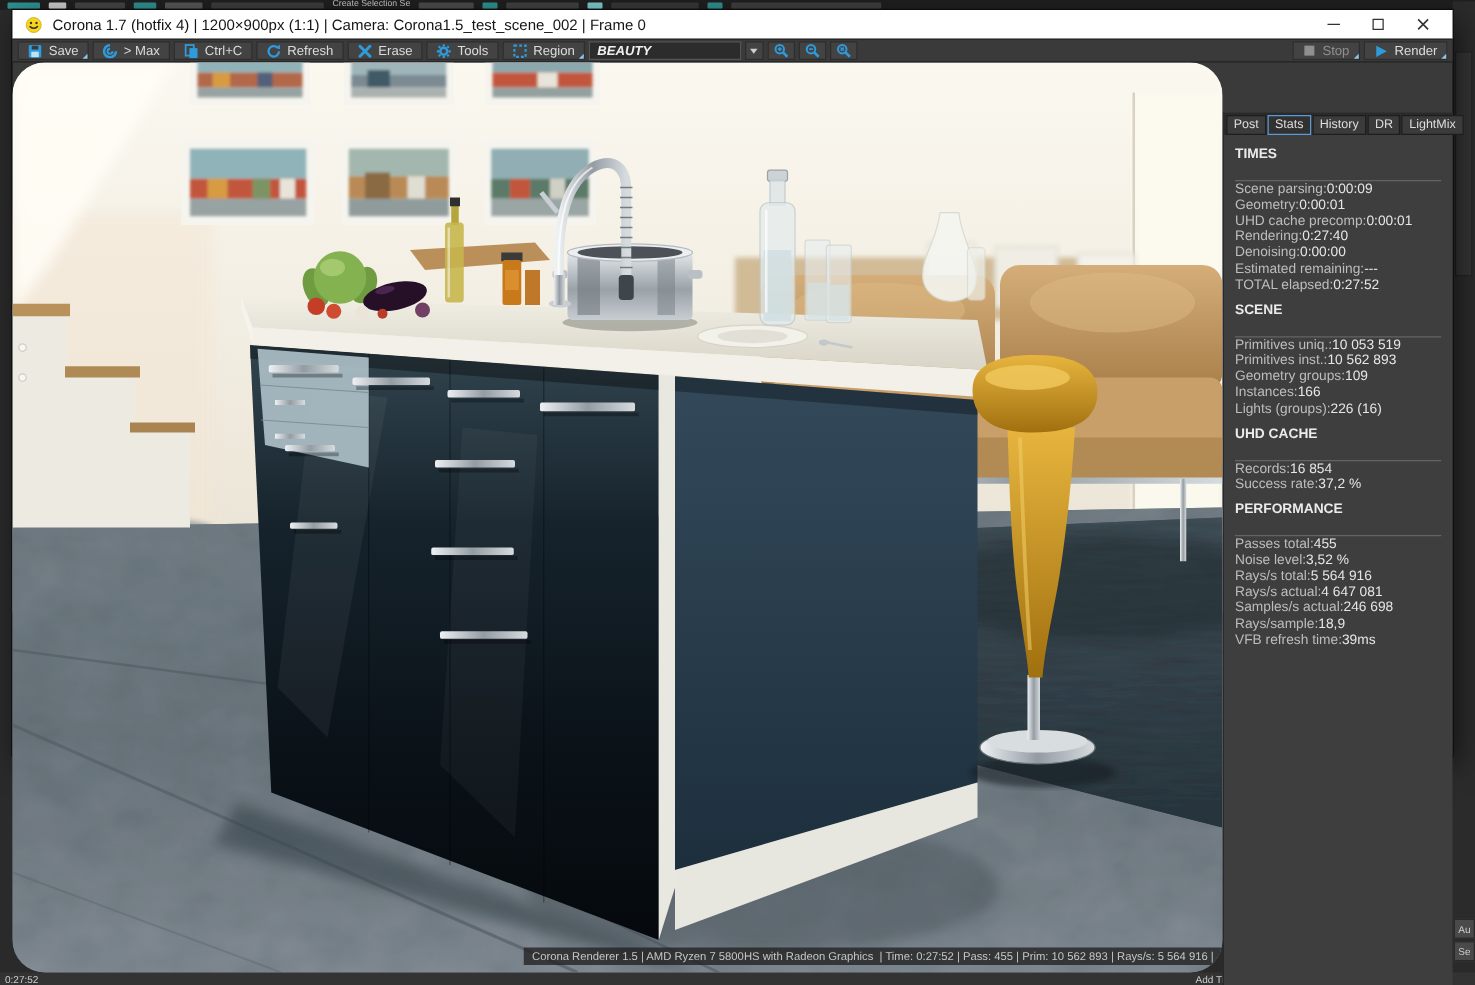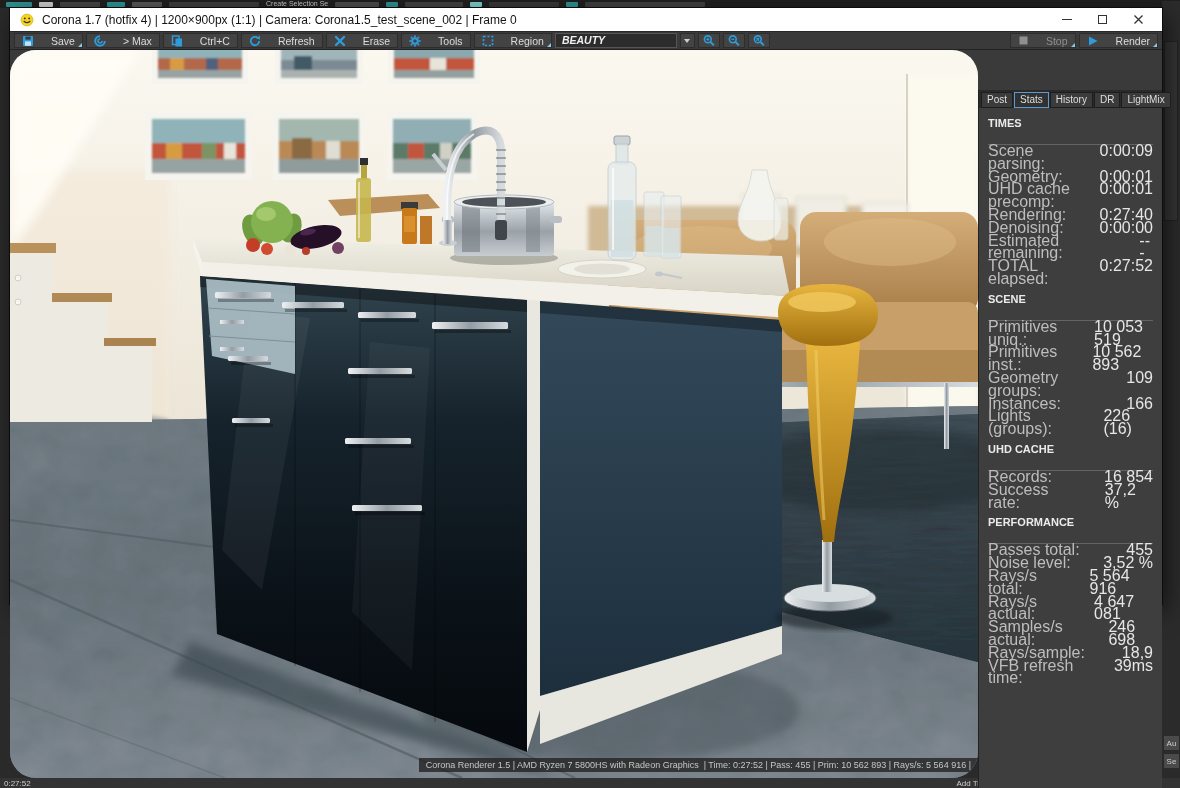--- a/index.html
+++ b/index.html
@@ -29,40 +29,40 @@
 
   
   .win{position:absolute;left:10px;top:8px;width:1152px;height:596px;background:#3a3a3a;box-shadow:0 0 0 1px #0c0c0c,4px 8px 22px rgba(0,0,0,.6);}
   .titlebar{height:23px;background:#ffffff;display:flex;align-items:center;padding:0 10px;gap:8px;}
   .title-text{font-size:12px;color:#141414;white-space:nowrap;overflow:hidden;}
   .win-ctrls{margin-left:auto;display:flex;align-items:center;gap:26px;padding-right:8px;}
   .ic-min{width:10px;height:1px;border-bottom:1.5px solid #333;display:inline-block;}
   .ic-max{width:9px;height:9px;border:1.5px solid #333;display:inline-block;}
 
   .toolbar{height:19px;background:#3a3a3a;border-top:1px solid #272727;border-bottom:1px solid #222;display:flex;align-items:center;gap:3px;padding:0 4px;}
-  .tb{position:relative;display:flex;align-items:center;gap:17px;height:15px;padding:0 7px;background:#434343;border:1px solid #2d2d2d;color:#dcdcdc;font-size:10.5px;cursor:default;}
+  .tb{position:relative;display:flex;align-items:center;gap:5px;height:15px;padding:0 7px;background:#434343;border:1px solid #2d2d2d;color:#dcdcdc;font-size:10.5px;cursor:default;}
   .tb.icon-only{padding:0 3px;}
   .tb.disabled{color:#8f8f8f;}
   .flyout::after{content:"";position:absolute;right:0;bottom:0;border-left:4px solid transparent;border-bottom:4px solid #8ec7ea;}
-  .combo{width:122px;height:15px;background:#2c2c2c;border:1px solid #555;color:#f0f0f0;font-size:10.5px;font-weight:bold;font-style:italic;display:flex;padding:0 6px;}
+  .combo{width:122px;height:15px;background:#2c2c2c;border:1px solid #555;color:#f0f0f0;font-size:10.5px;font-weight:bold;font-style:italic;display:flex;align-items:center;padding:0 6px;}
   .combo-arrow{width:15px;height:15px;background:#434343;border:1px solid #2d2d2d;display:flex;align-items:center;justify-content:center;}
   .combo-arrow .tri{width:0;height:0;border-left:3.5px solid transparent;border-right:3.5px solid transparent;border-top:4px solid #cfcfcf;}
   .tb-spacer{flex:1;}
 
   .content{position:relative;display:flex;height:728px;}
   .viewport{position:relative;width:968px;height:728px;background:#76818a;overflow:hidden;border-radius:26px;}
   .stamp{position:absolute;right:0;bottom:6px;height:14px;background:rgba(32,32,32,.78);color:#c6c6c6;font-size:9px;line-height:14px;padding:0 7px;white-space:pre;}
 
   .panel{width:184px;height:728px;background:#3e3e3e;border-left:1px solid #222;margin-top:40px;}
   .tabs{height:18px;background:#2a2a2a;display:flex;gap:1px;padding:2px 2px 0 2px;}
   .tab{font-size:10px;color:#dedede;background:#3b3b3b;border:1px solid #1e1e1e;padding:1px 5px;line-height:12px;}
   .tab.active{border-color:#5b9bd5;background:#313131;}
   .stats{padding:2px 9px 0 9px;}
   .sec-title{font-weight:bold;color:#ebebeb;font-size:11px;margin-top:7px;padding-bottom:15px;border-bottom:1px solid #646464;}
-  .srow{display:flex;justify-content:space-between;font-size:16px;line-height:12.8px;gap:23px;}
+  .srow{display:flex;font-size:11px;line-height:12.8px;}
   .sl{color:#bdbdbd;}
   .sv{color:#e6e6e6;}
 </style>
 </head>
 <body>
 
 <div class="screen">
 
   <div class="bg-top">
     <span class="chip" style="width:26px;background:#2e8f8f;"></span>

